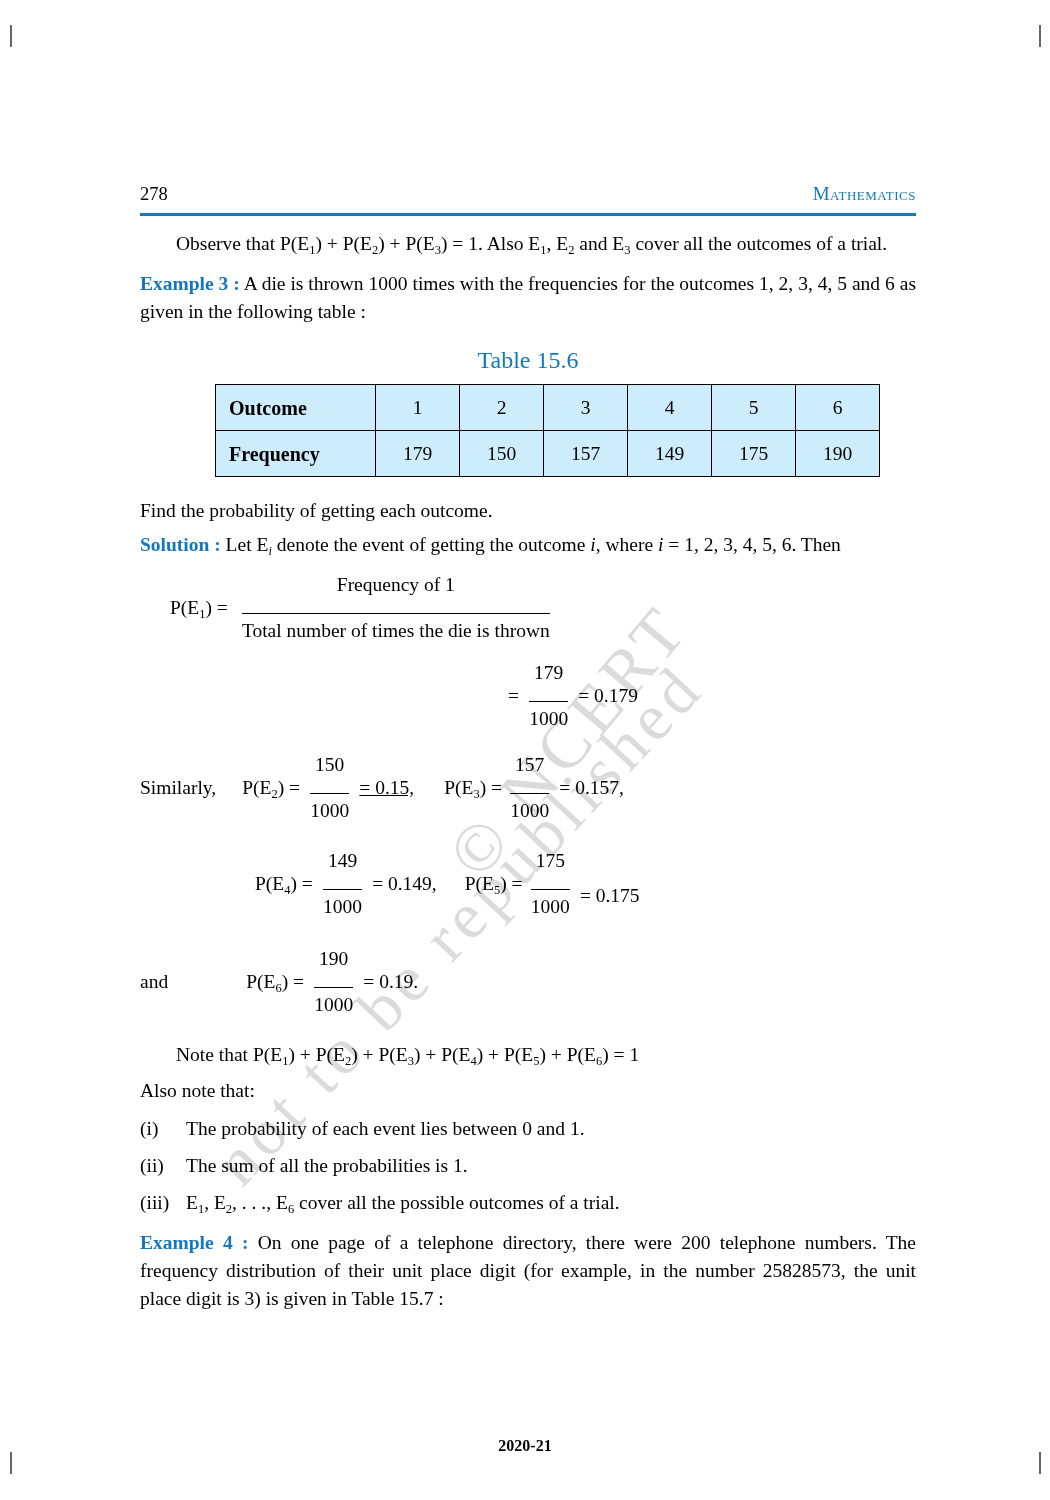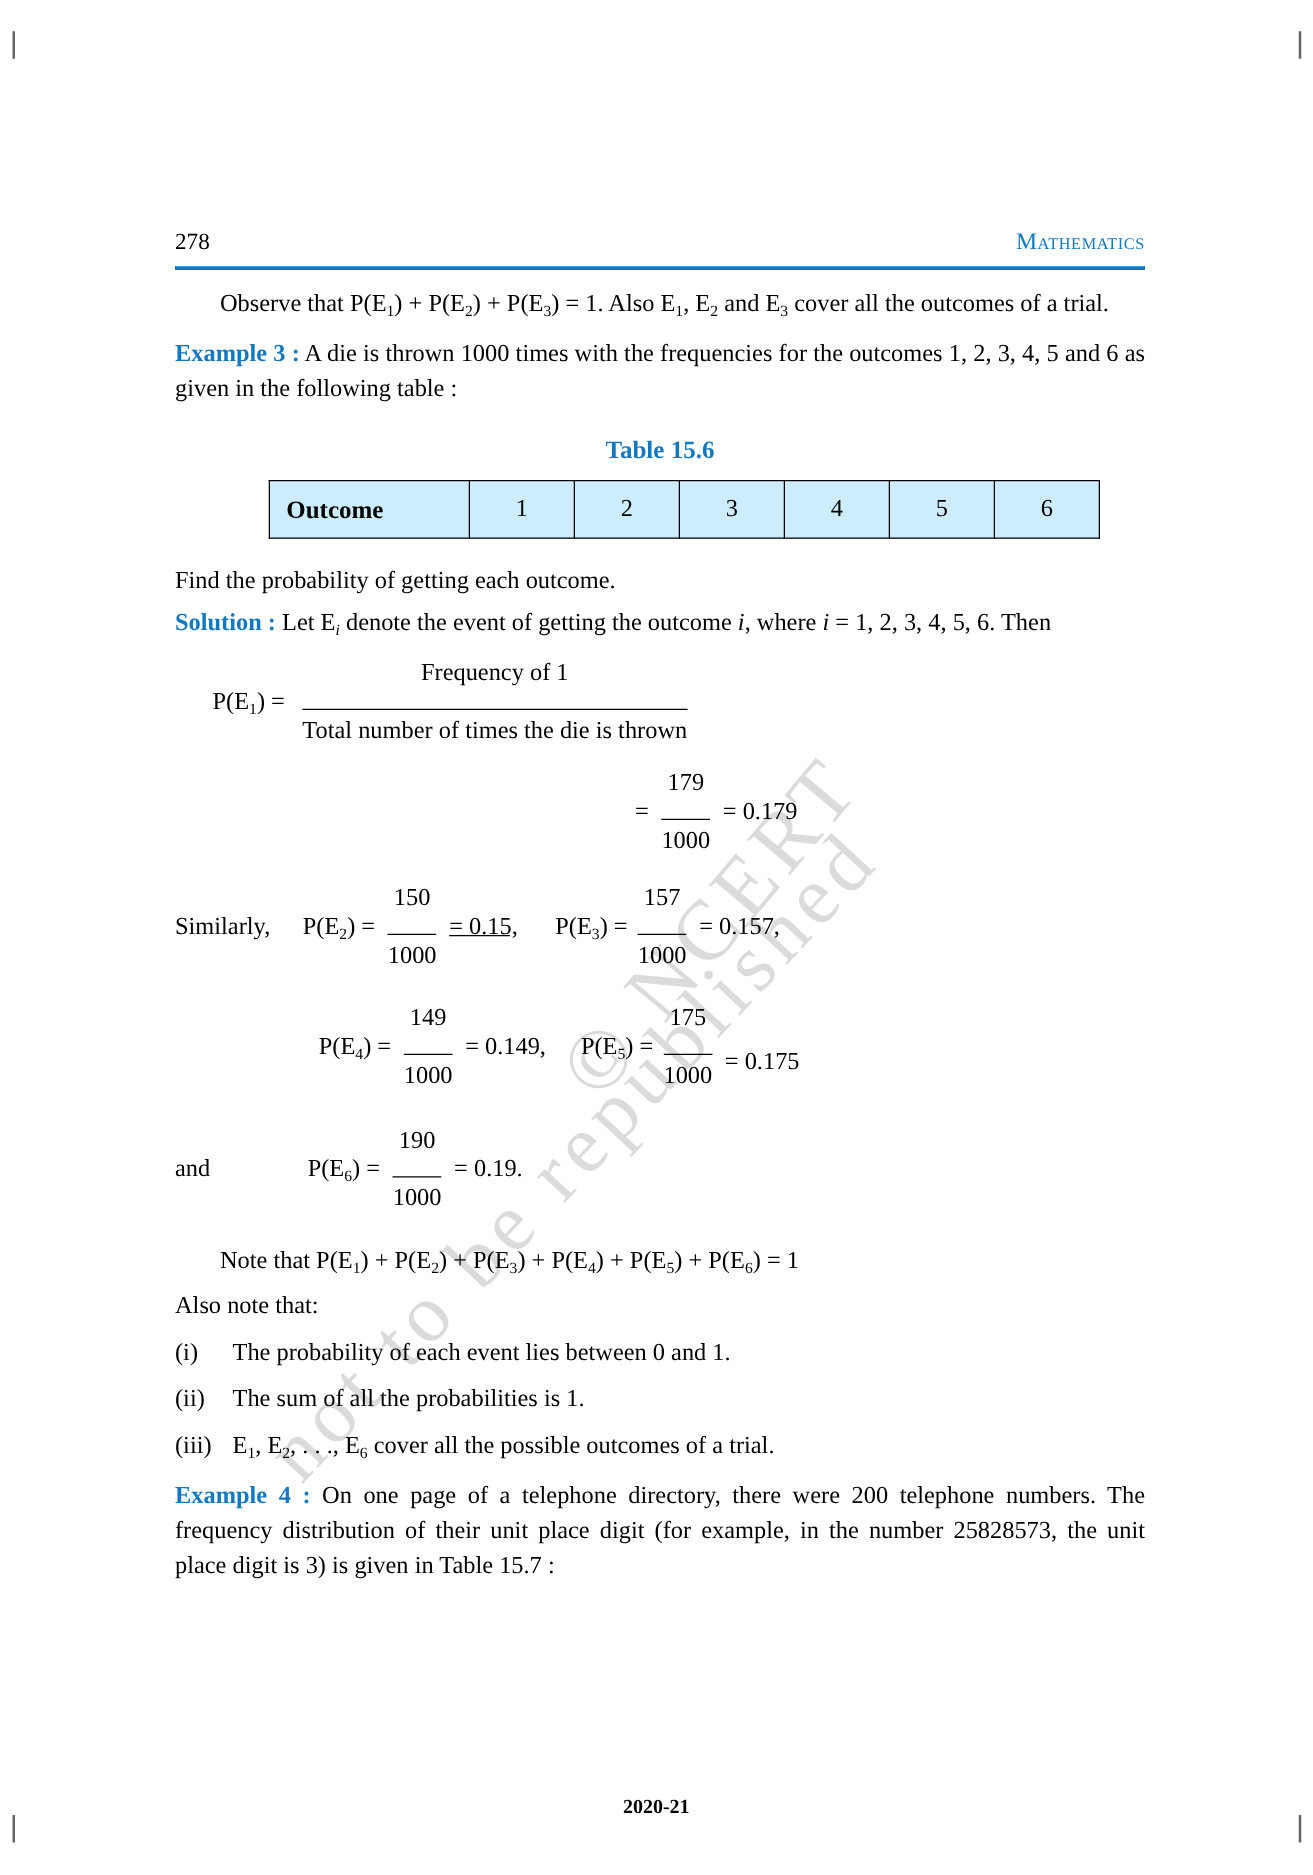--- a/index.html
+++ b/index.html
@@ -47,21 +47,21 @@
     position:absolute;left:140px;top:224px;width:776px;z-index:1;
     font-size:19.5px;line-height:28px;
   }
   .para{text-align:justify;}
   .indent{text-indent:36px;}
   .label{color:var(--blue);font-weight:bold;}
   sub{font-size:12.5px;vertical-align:-4px;line-height:0;letter-spacing:0;}
 
   .p-observe{margin-top:6px;}
   .p-ex3{margin-top:12px;}
-  .caption{margin-top:20px;text-align:center;color:var(--blue);font-weight:bold;font-size:20px;}
+  .caption{margin-top:20px;text-align:center;color:var(--blue);font-weight:normal;font-size:24px;}
 
   table.freq{border-collapse:collapse;margin:10px 0 0 75px;}
   table.freq td{
     border:1.6px solid #000;background:var(--cellbg);
     height:46px;text-align:center;font-size:19.5px;padding:0 14px;
   }
   table.freq td.rowhead{width:160px;text-align:left;padding-left:13px;font-weight:bold;font-size:20px;}
   table.freq td.val{width:84px;}
 
   .p-find{margin-top:20px;}
@@ -147,20 +147,29 @@
       <tbody>
           <tr>
         <td class="rowhead">Outcome</td>
         <td class="val">1</td>
         <td class="val">2</td>
         <td class="val">3</td>
         <td class="val">4</td>
         <td class="val">5</td>
         <td class="val">6</td>
       </tr>
+      <tr>
+        <td class="rowhead">Frequency</td>
+        <td class="val">179</td>
+        <td class="val">150</td>
+        <td class="val">157</td>
+        <td class="val">149</td>
+        <td class="val">175</td>
+        <td class="val">190</td>
+      </tr>
     </tbody>
       </table>
 
     <p class="para p-find">Find the probability of getting each outcome.</p>
 
     <p class="para p-sol">
       <span class="label">Solution :</span>
       <span>Let E<sub><i>i</i></sub> denote the event of getting the outcome <i>i</i>, where <i>i</i> = 1, 2, 3, 4, 5, 6. Then</span>
     </p>
 

